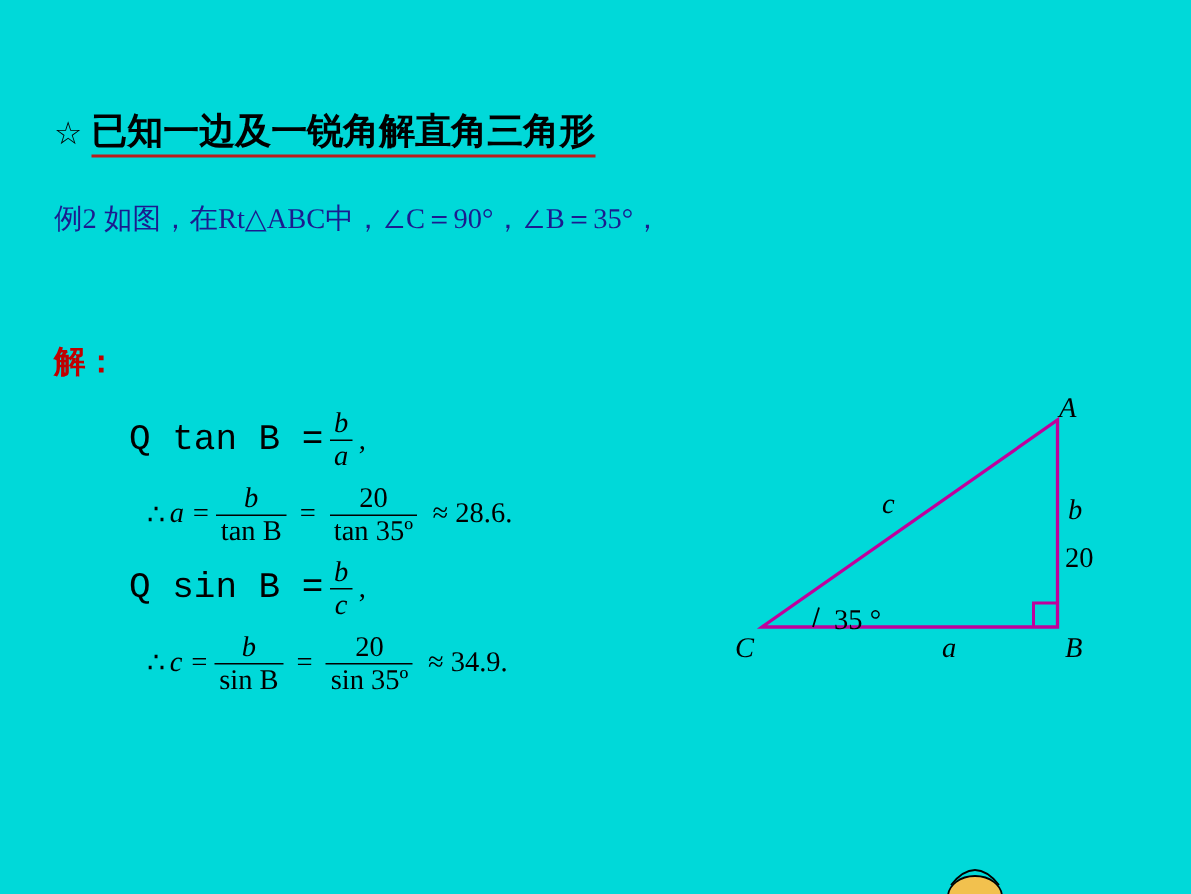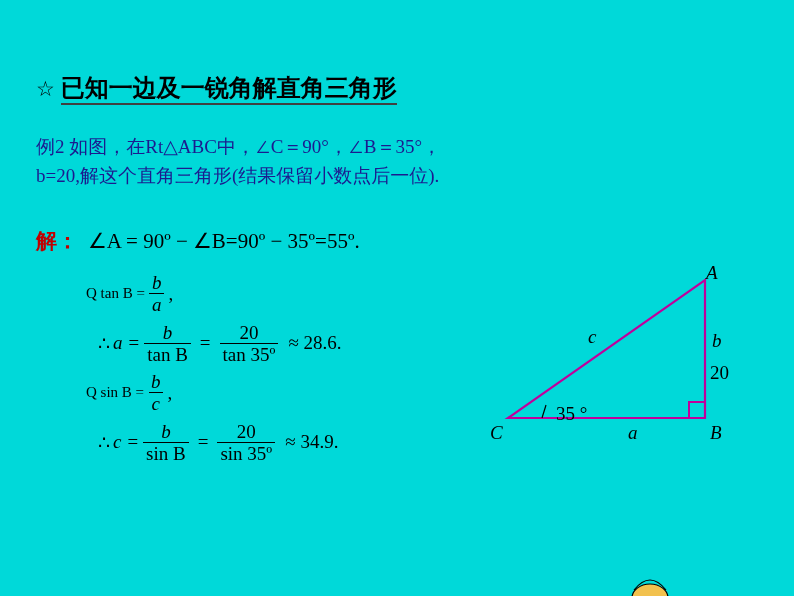--- a/index.html
+++ b/index.html
@@ -34,21 +34,21 @@
     font-size: 21px;
     color: #000000;
     line-height: 1;
   }
   .heading-text {
     font-family: "Liberation Sans", sans-serif;
     font-weight: bold;
     font-size: 24px;
     color: #000000;
     letter-spacing: 0px;
-    border-bottom: 2px solid #404040;
+    border-bottom: 2px solid #b91c1c;
     padding-bottom: 1px;
     line-height: 1.15;
   }
 
   
   .problem {
     position: absolute;
     left: 36px;
     top: 132px;
     width: 720px;
@@ -88,21 +88,21 @@
     color: #000000;
   }
   .mrow {
     display: flex;
     align-items: center;
     font-size: 19px;
     margin-bottom: 6px;
     white-space: nowrap;
   }
   .mrow.indent { margin-left: 12px; }
-  .opq { font-family: Liberation Serif, serif; font-size: 15px; }
+  .opq { font-family: Liberation Mono, monospace; font-size: 24px; }
   .ital { font-style: italic; }
   .frac {
     display: inline-flex;
     flex-direction: column;
     align-items: center;
     vertical-align: middle;
     margin: 0 4px;
     line-height: 1.12;
   }
   .frac .num {
@@ -149,26 +149,24 @@
 
 <div class="slide">
 
   <div class="heading">
     <span class="star-icon">☆</span>
     <span class="heading-text">已知一边及一锐角解直角三角形</span>
   </div>
 
   <div class="problem">
     <span>例2  如图，在Rt△ABC中，∠C＝90°，∠B＝35°，</span>
-    <span class="line2">b=20,解这个直角三角形(结果保留小数点后一位).</span>
   </div>
 
   <div class="solution">
     <span class="sol-label">解：</span>
-    <span class="sol-body">∠A = 90º − ∠B=90º − 35º=55º.</span>
   </div>
 
   <div class="mathblock">
 
     <div class="mrow">
       <span class="opq">Q tan B =</span>
       <span class="frac">
         <span class="num ital">b</span>
         <span class="den ital">a</span>
       </span>

